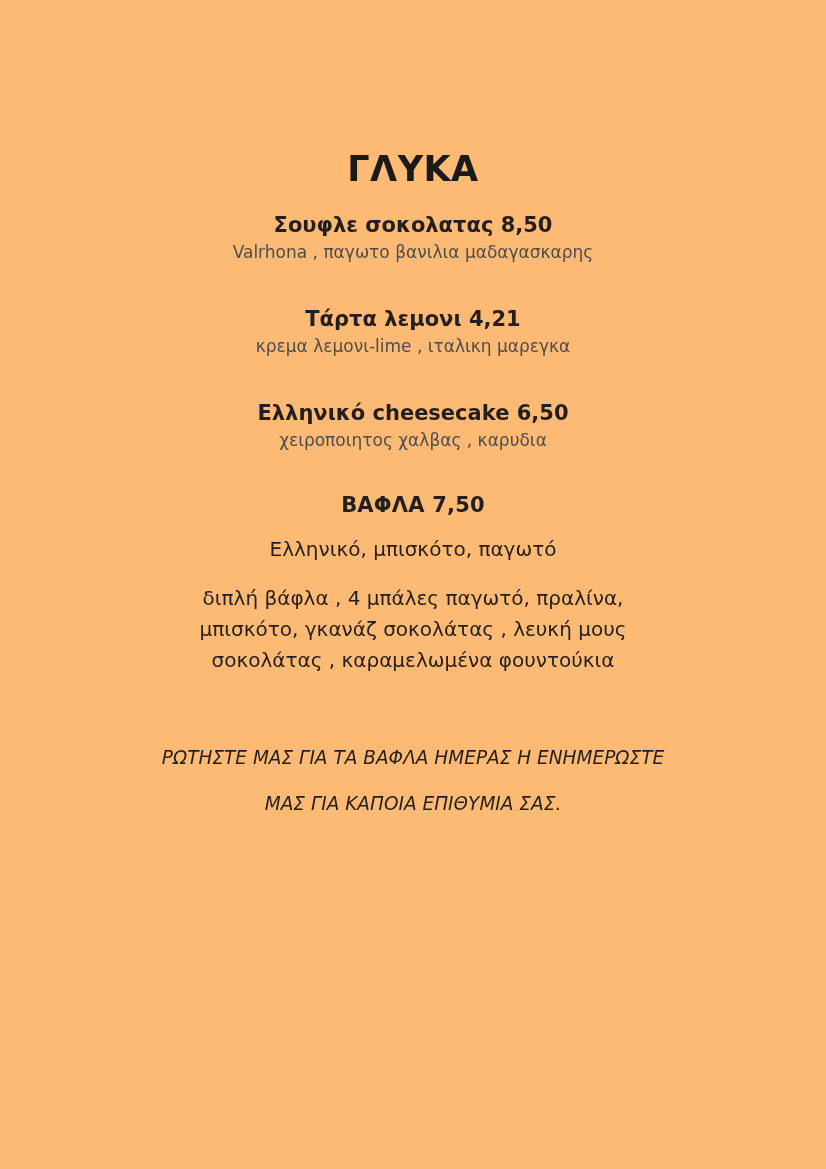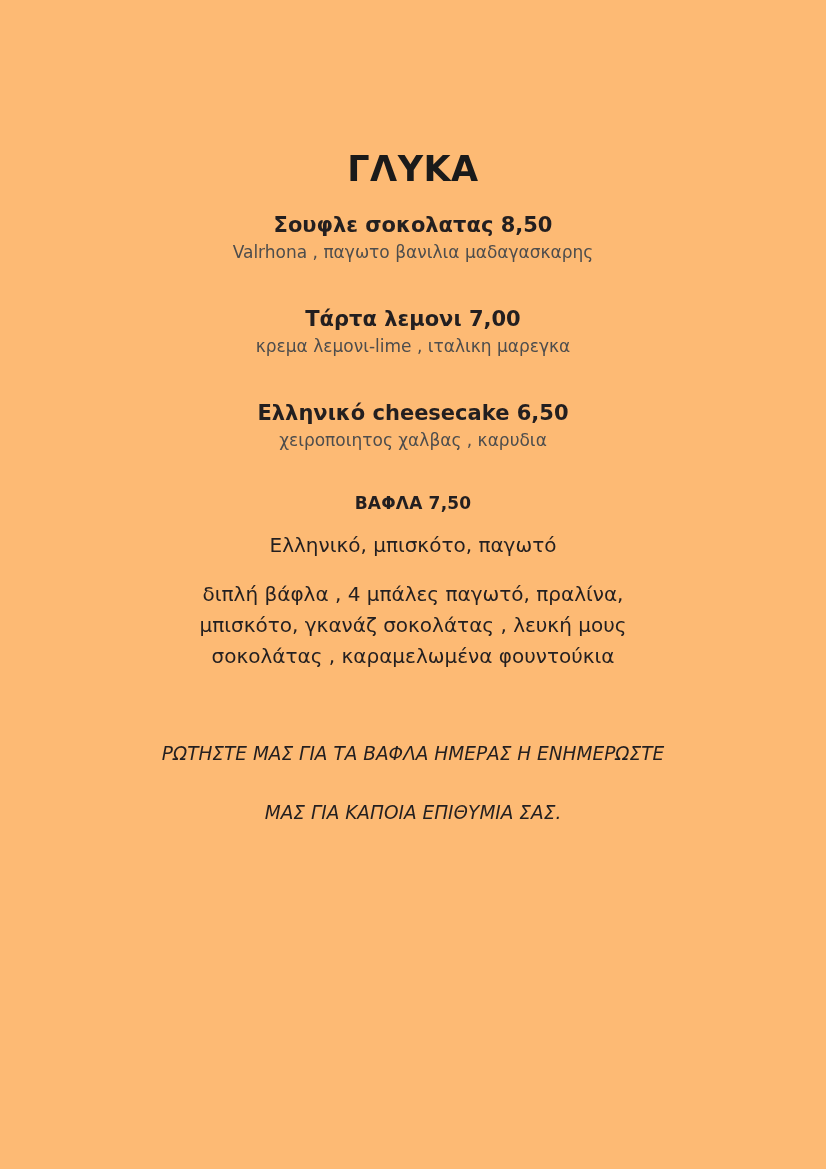--- a/index.html
+++ b/index.html
@@ -52,21 +52,21 @@
     line-height: 1.4;
     margin: 2px 0 0 0;
   }
   .spacer-md {
     height: 22px;
   }
   .waffle-block {
     text-align: center;
   }
   .waffle-title {
-    font-size: 17px;
+    font-size: 21px;
     font-weight: bold;
     color: #231f20;
     margin: 0 0 18px 0;
     letter-spacing: 0.2px;
   }
   .waffle-desc {
     font-size: 20px;
     color: #231f20;
     margin: 0 0 20px 0;
     line-height: 1.4;
@@ -90,41 +90,41 @@
     text-align: center;
     font-style: italic;
     font-size: 18.5px;
     color: #231f20;
     line-height: 1.5;
   }
   .footer-note p {
     margin: 0;
   }
   .footer-note .line2 {
-    margin-top: 31px;
+    margin-top: 18px;
   }
 </style>
 </head>
 <body>
 
 <div class="page">
 
   <h1 class="menu-title">ΓΛΥΚΑ</h1>
 
   <div class="section">
 
     <div class="item">
       <p class="item-name">Σουφλε σοκολατας 8,50</p>
       <p class="item-desc">Valrhona , παγωτο βανιλια μαδαγασκαρης</p>
     </div>
 
     <div class="spacer-md"></div>
 
     <div class="item">
-      <p class="item-name">Τάρτα λεμονι  7,00</p>
+      <p class="item-name">Τάρτα λεμονι  4,21</p>
       <p class="item-desc">κρεμα λεμονι-lime , ιταλικη μαρεγκα</p>
     </div>
 
     <div class="spacer-md"></div>
 
     <div class="item">
       <p class="item-name">Ελληνικό cheesecake 6,50</p>
       <p class="item-desc">χειροποιητος χαλβας , καρυδια</p>
     </div>
 

